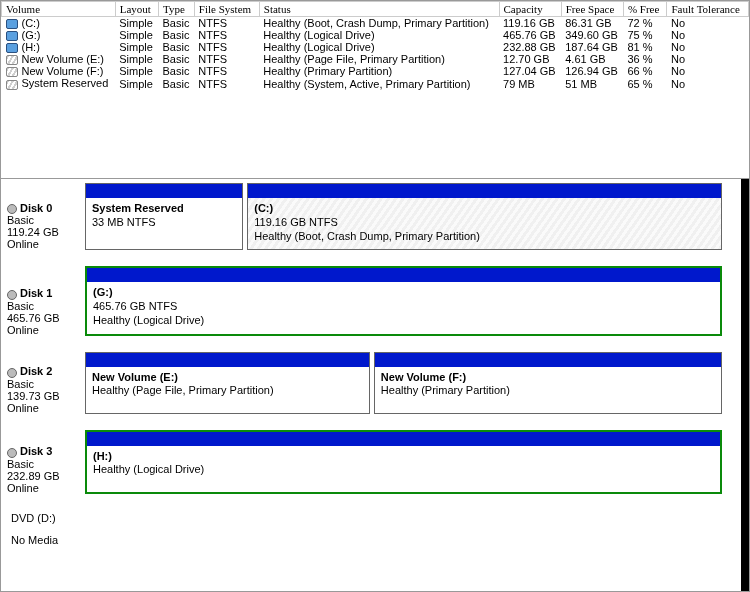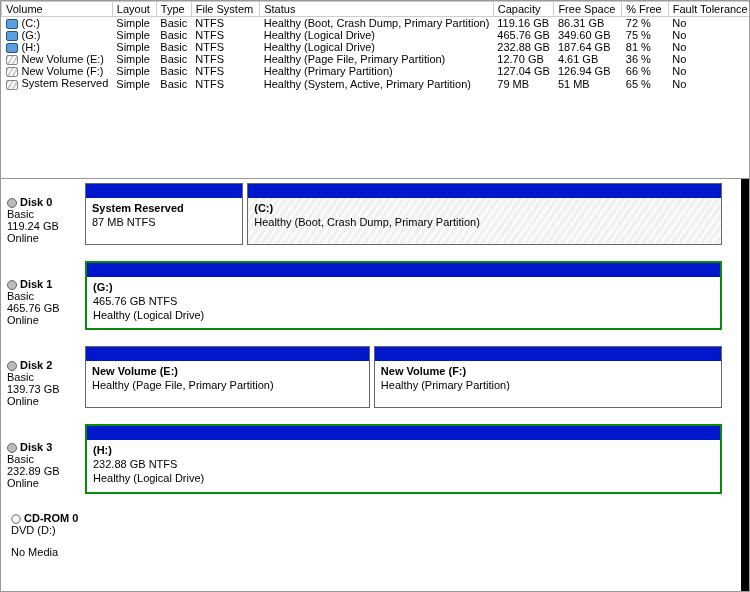--- a/index.html
+++ b/index.html
@@ -22,20 +22,21 @@
     width: 100%;
     font-size: 11px;
   }
   table.vol-table th {
     text-align: left;
     font-weight: normal;
     background: #fff;
     border: 1px solid #ccc;
     padding: 1px 6px 1px 4px;
     white-space: nowrap;
+    font-family: Liberation Serif, serif;
   }
   table.vol-table td {
     padding: 0 4px;
     white-space: nowrap;
   }
   .vol-icon {
     display: inline-block;
     width: 12px; height: 10px;
     background: #5aa0e0;
     border: 1px solid #2a5080;
@@ -49,21 +50,21 @@
   }
   .bottom-pane {
     height: 412px;
     overflow: auto;
     padding: 0;
     position: relative;
   }
   .bottom-inner { border-right: 8px solid #000; min-height: 100%; }
   .disk-block {
     display: flex;
-    align-items: center;
+    align-items: flex-end;
     border-bottom: 0;
     padding: 4px 19px 12px 6px;
   }
   .disk-meta {
     width: 78px;
     padding-top: 12px;
     font-size: 11px;
   }
   .disk-meta .disk-icon {
     display: inline-block;
@@ -214,27 +215,28 @@
           <div><span class="disk-icon"></span><span class="disk-name">Disk 0</span></div>
           <div>Basic</div>
           <div>119.24 GB</div>
           <div>Online</div>
         </div>
         <div class="disk-parts">
           <div class="part" style="width: 25%;">
             <div class="part-header"></div>
             <div class="part-body">
               <div class="pname">System Reserved</div>
-              <div>87 MB NTFS</div>
+              <div>33 MB NTFS</div>
             </div>
           </div>
           <div class="part hatched" style="width: 75%;">
             <div class="part-header"></div>
             <div class="part-body">
               <div class="pname">(C:)</div>
+              <div>119.16 GB NTFS</div>
               <div>Healthy (Boot, Crash Dump, Primary Partition)</div>
             </div>
           </div>
         </div>
       </div>
       <div class="disk-block">
         <div class="disk-meta">
           <div><span class="disk-icon"></span><span class="disk-name">Disk 1</span></div>
           <div>Basic</div>
           <div>465.76 GB</div>
@@ -280,25 +282,23 @@
           <div><span class="disk-icon"></span><span class="disk-name">Disk 3</span></div>
           <div>Basic</div>
           <div>232.89 GB</div>
           <div>Online</div>
         </div>
         <div class="disk-parts">
           <div class="part green-border" style="width: 100%;">
             <div class="part-header"></div>
             <div class="part-body">
               <div class="pname">(H:)</div>
-              <div>232.88 GB NTFS</div>
               <div>Healthy (Logical Drive)</div>
             </div>
           </div>
         </div>
       </div>
       <div class="cdrom-block">
-        <div><span class="cd-icon"></span><span style="font-weight:bold">CD-ROM 0</span></div>
         <div>DVD (D:)</div>
         <div style="margin-top:10px">No Media</div>
       </div>
     </div>
 </div>
 
 </body></html>

